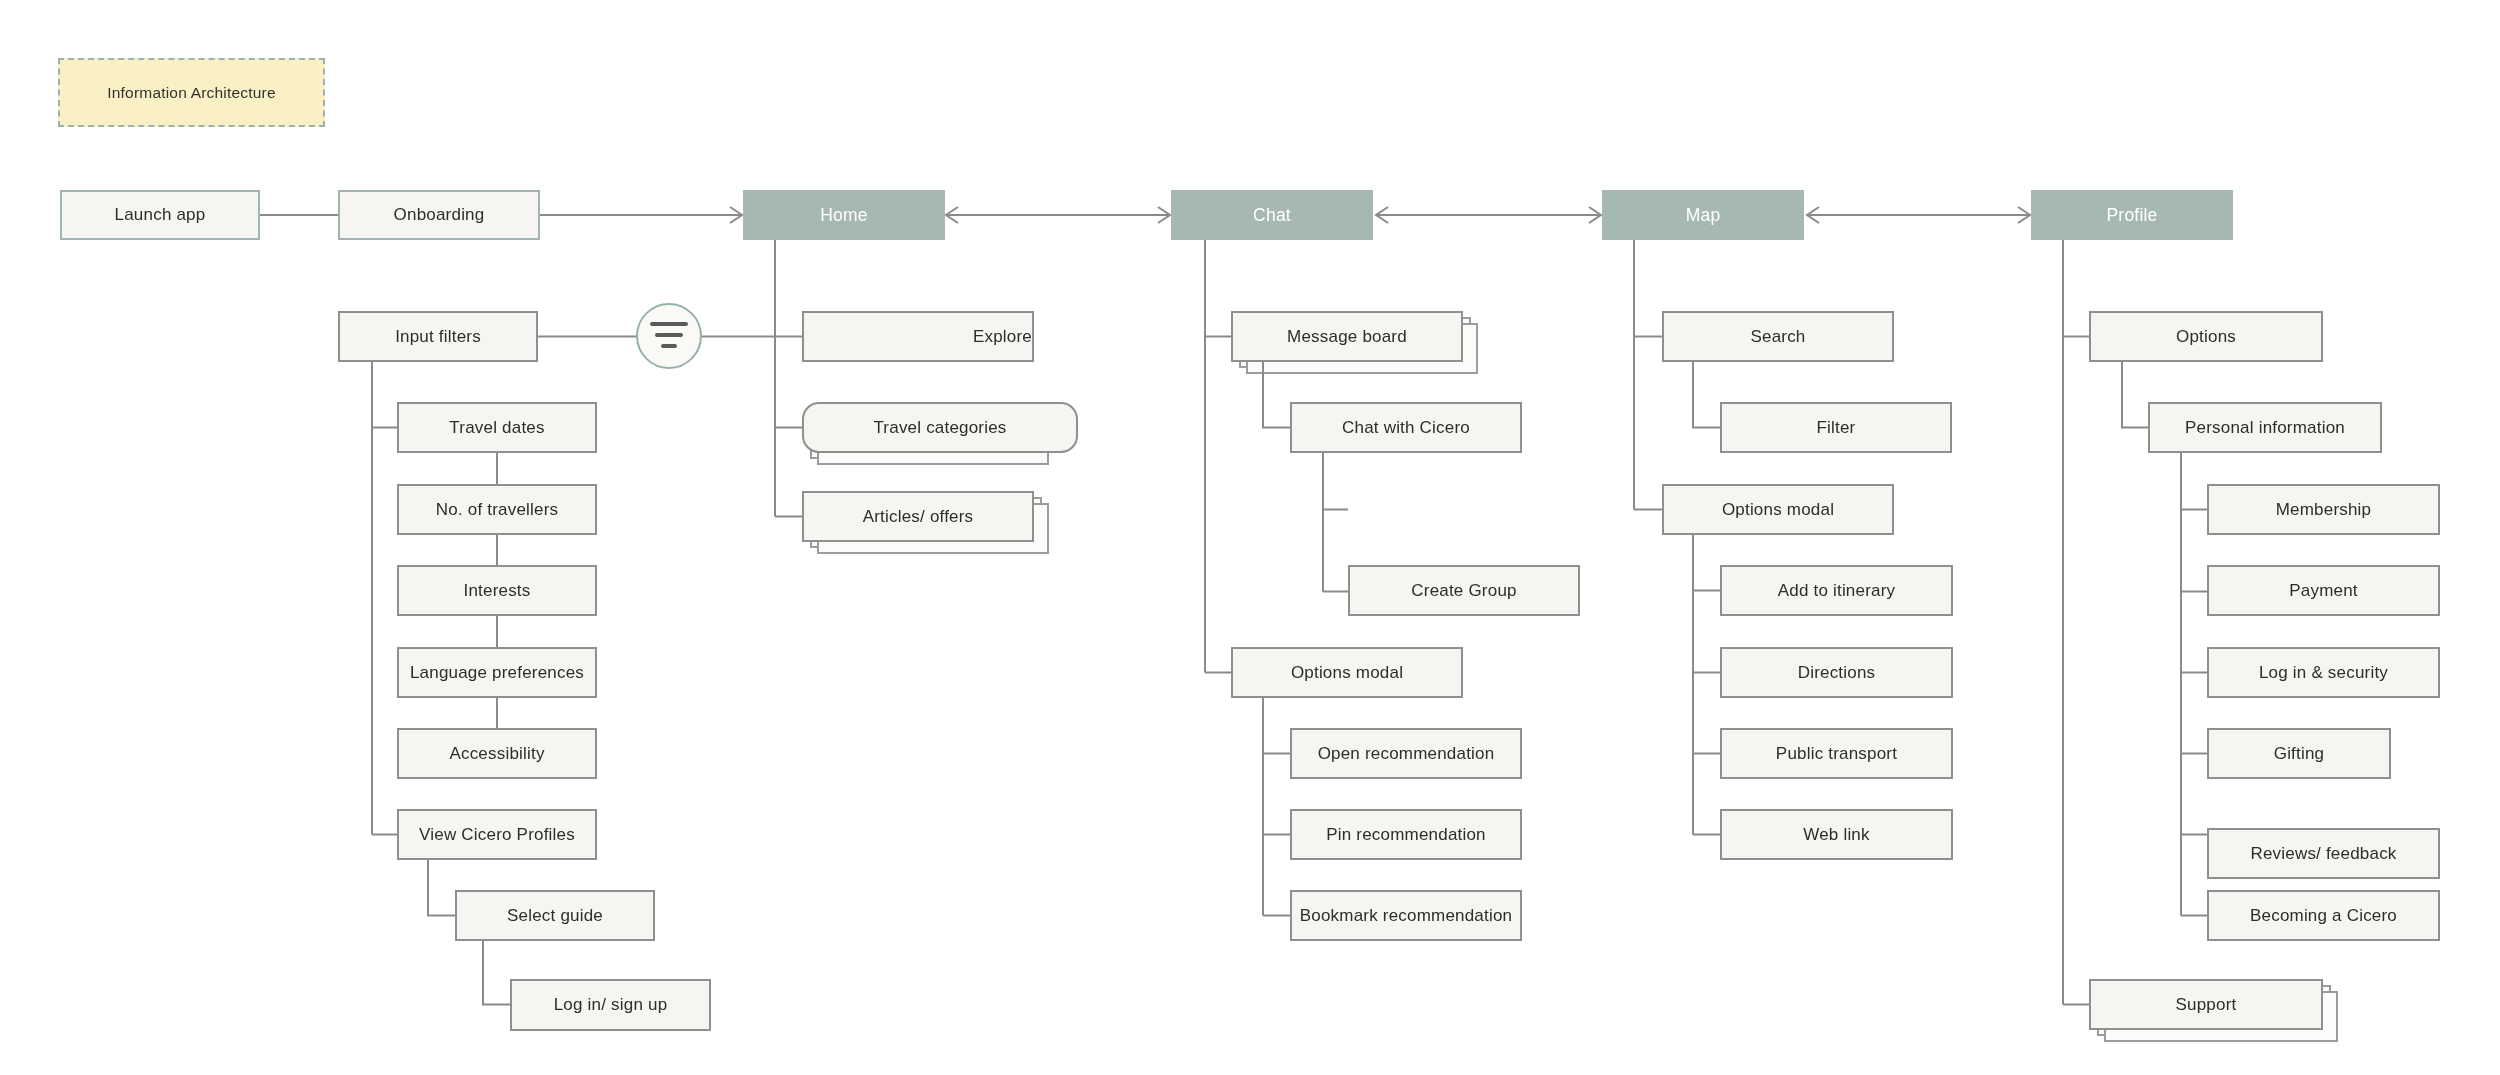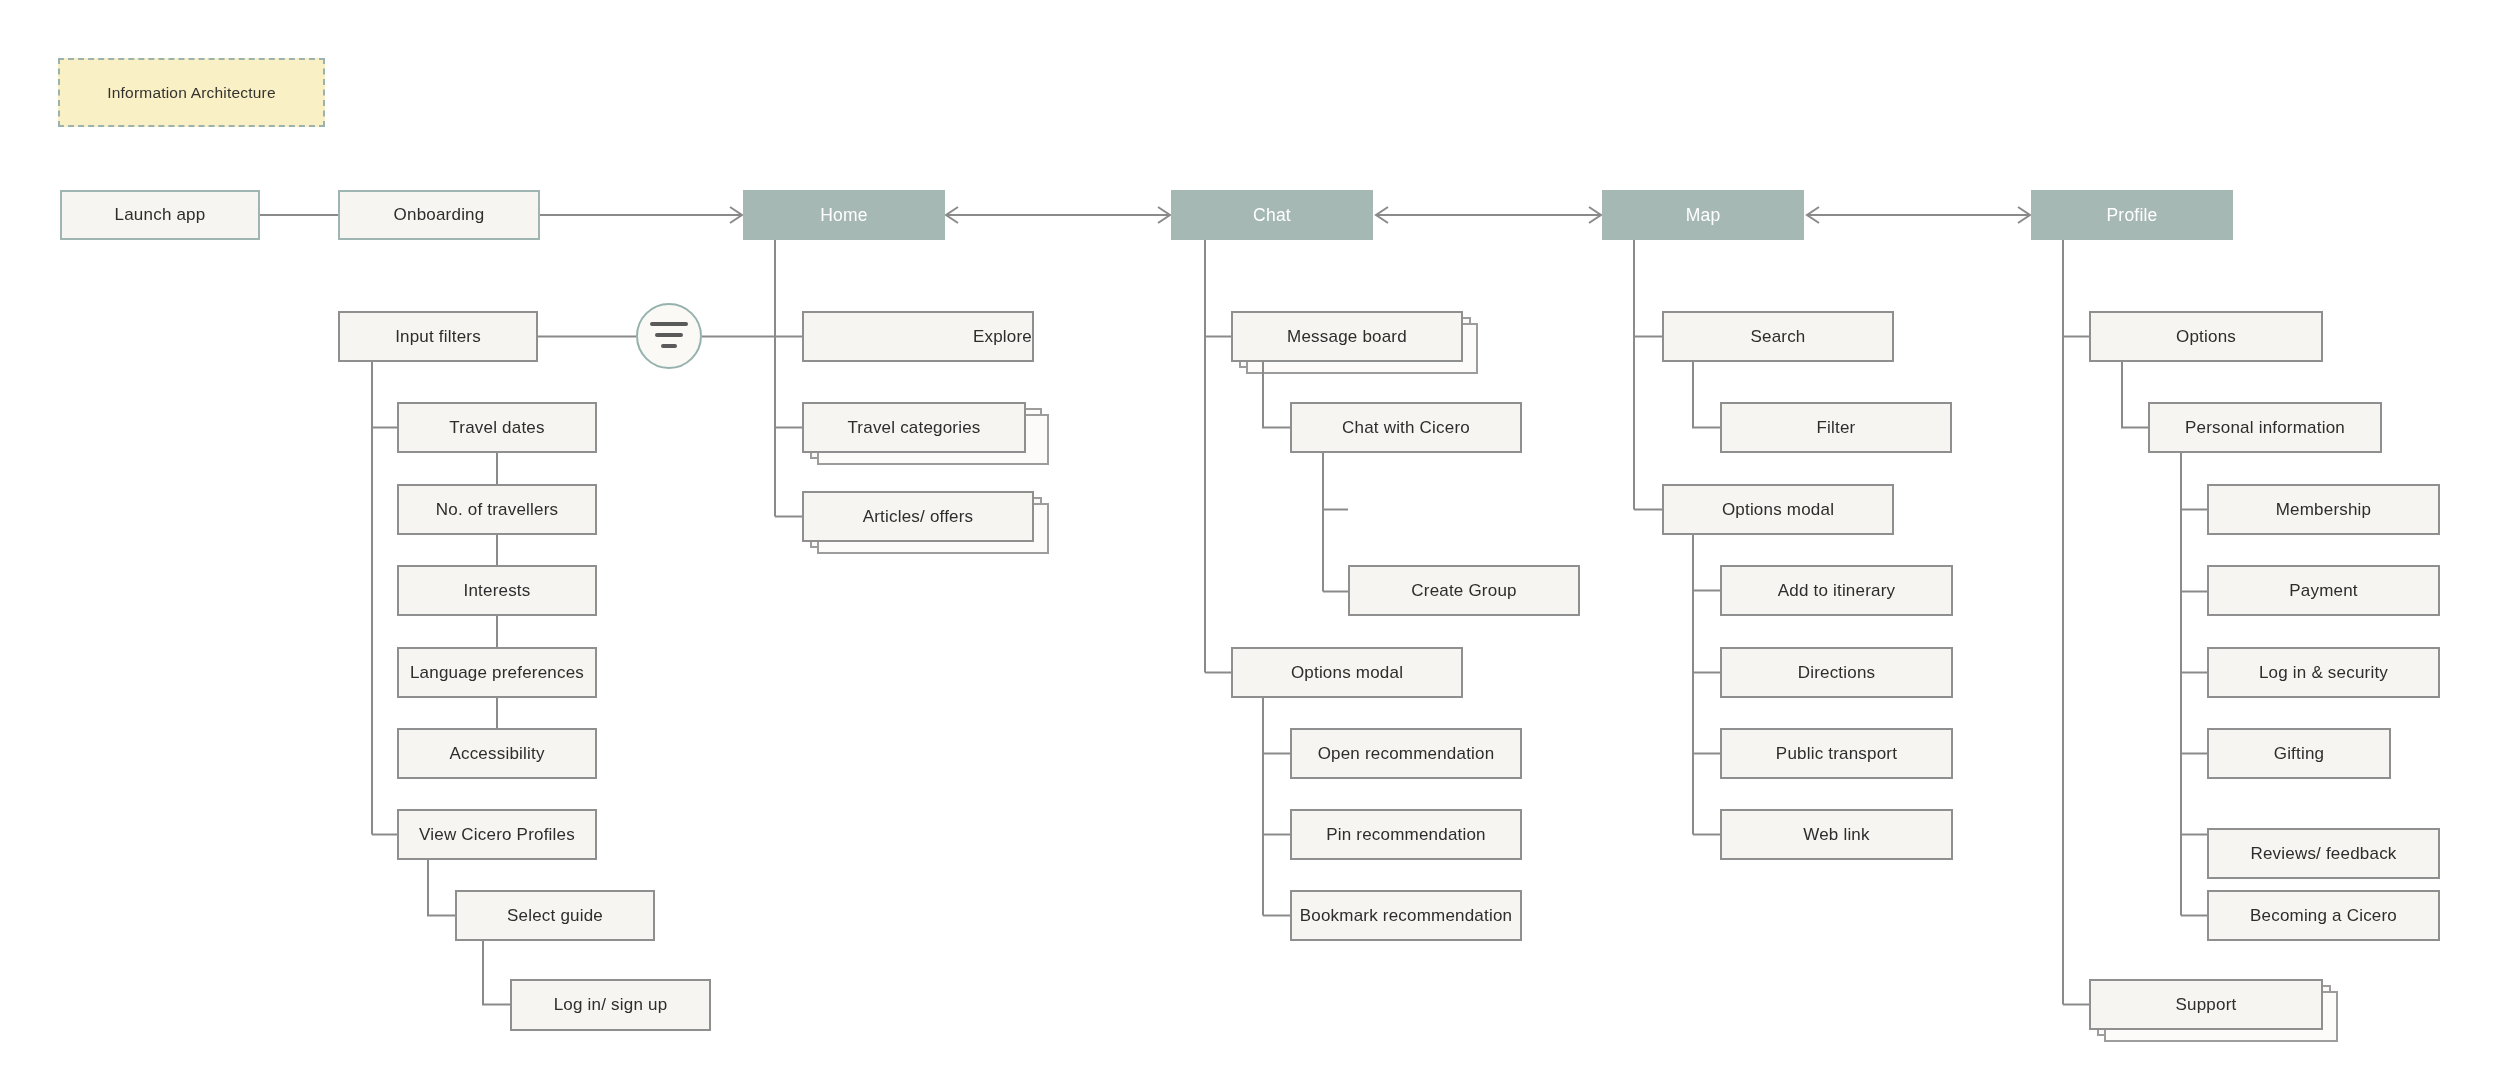--- a/index.html
+++ b/index.html
@@ -180,21 +180,21 @@
   <div class="node" style="left:455px;top:890px;width:200px;height:51px;">
     <span>Select guide</span>
   </div>
   <div class="node" style="left:510px;top:979px;width:201px;height:52px;">
     <span>Log in/ sign up</span>
   </div>
 
   <div class="node" style="left:802px;top:311px;width:232px;height:51px;justify-content:flex-end;">
     <span>Explore</span>
   </div>
-  <div class="node" style="left:802px;top:402px;width:224px;height:51px;">
+  <div class="node" style="left:802px;top:402px;width:276px;height:51px;border-radius:17px;">
     <span>Travel categories</span>
   </div>
   <div class="node" style="left:802px;top:491px;width:232px;height:51px;">
     <span>Articles/ offers</span>
   </div>
 
   <div class="node" style="left:1231px;top:311px;width:232px;height:51px;">
     <span>Message board</span>
   </div>
   <div class="node" style="left:1290px;top:402px;width:232px;height:51px;">

